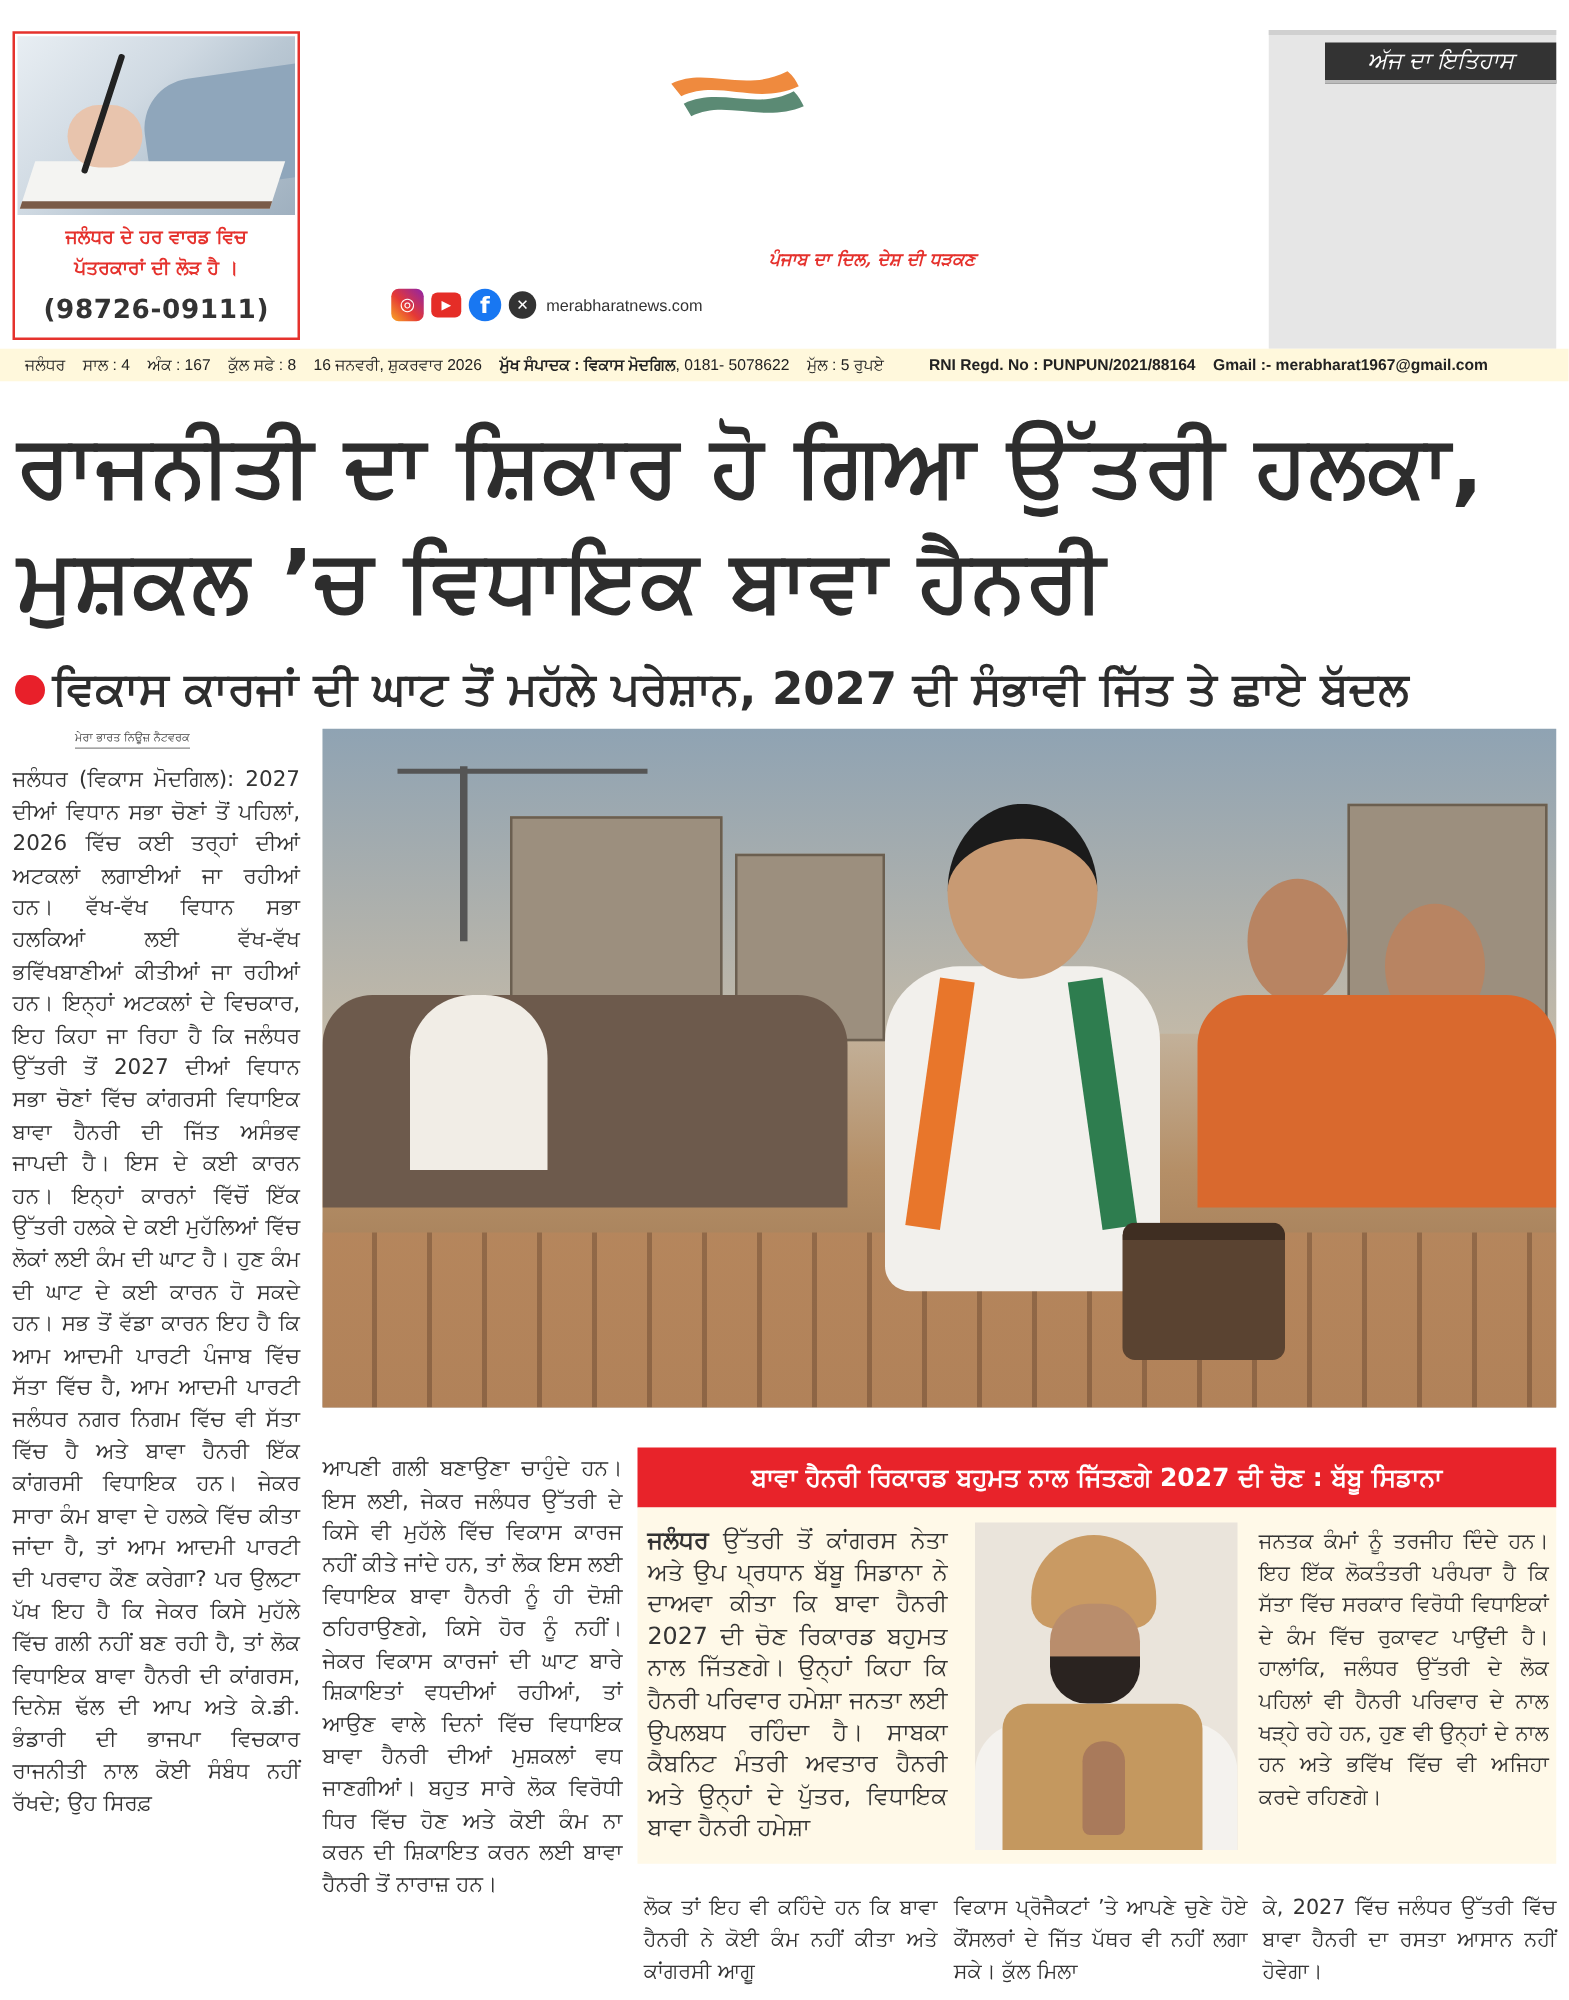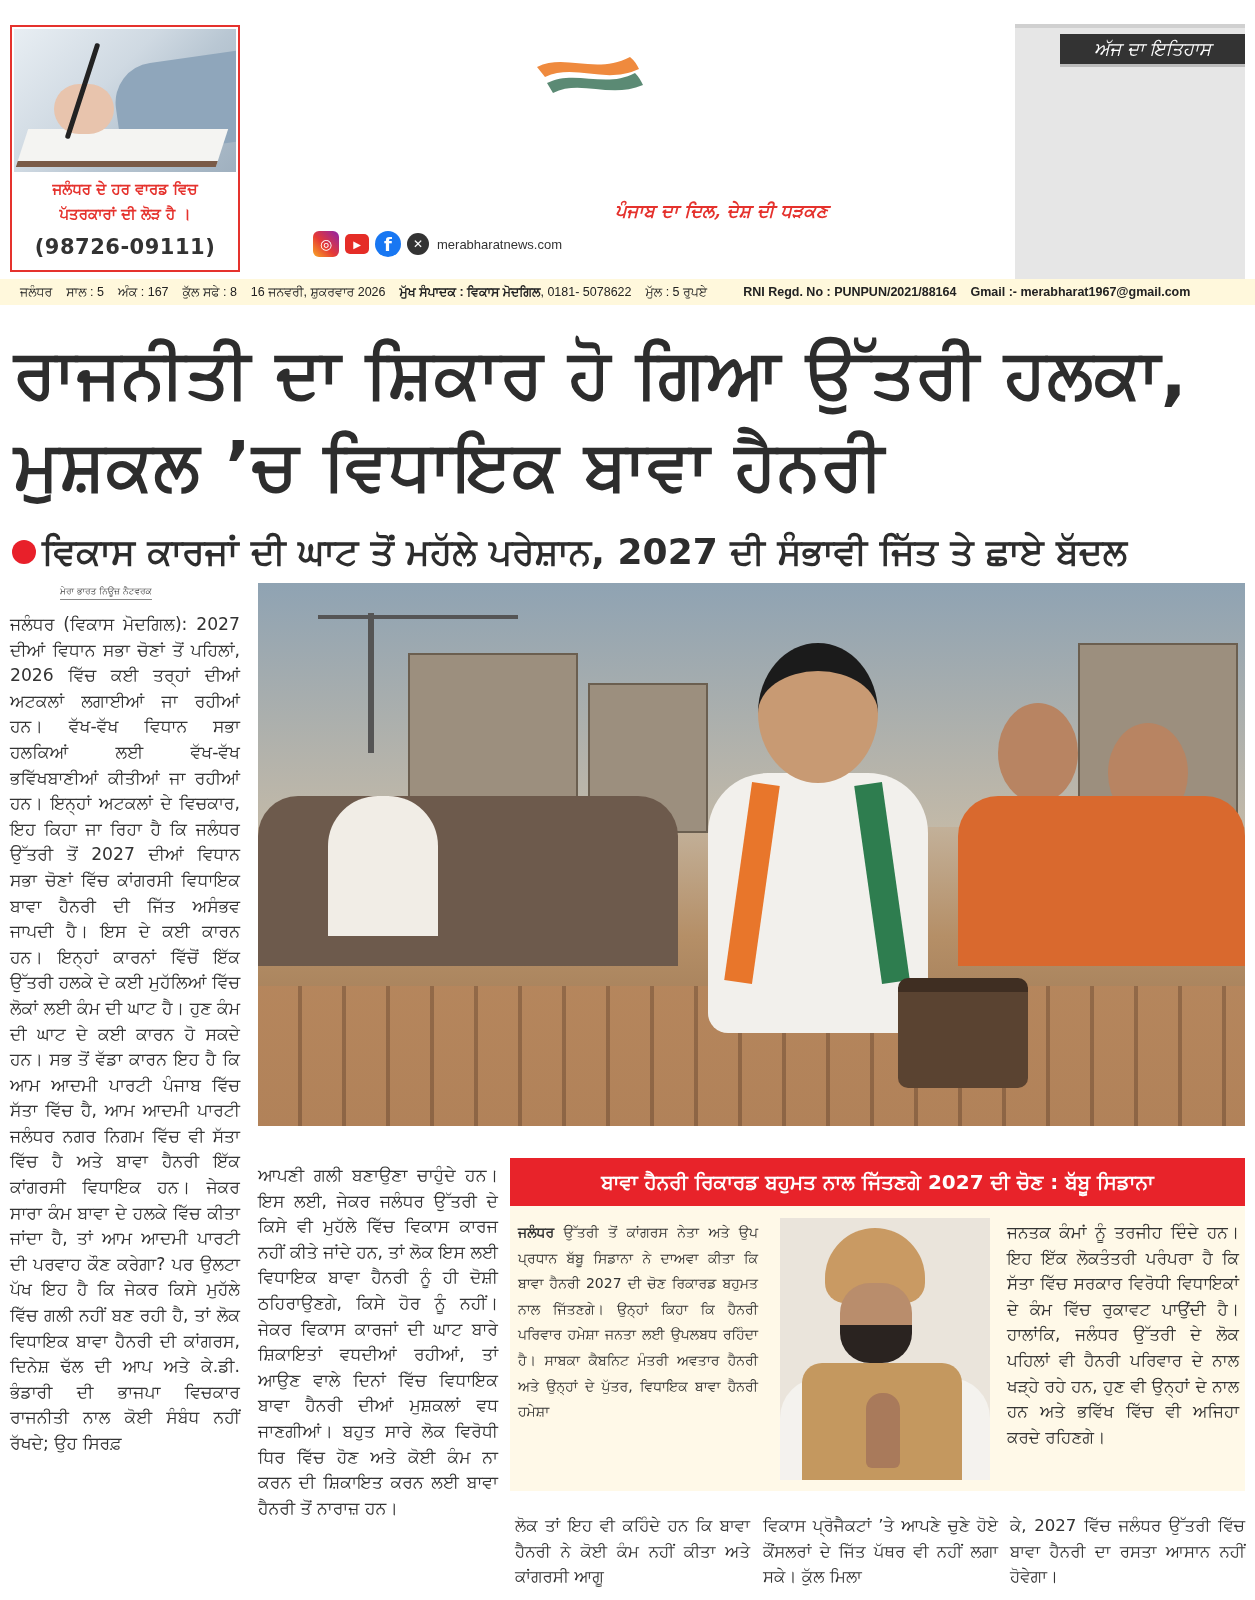--- a/index.html
+++ b/index.html
@@ -13,21 +13,21 @@
   .ad-photo .sleeve { position: absolute; right: -10px; top: 30px; width: 130px; height: 90px; background: #8fa6bb; border-radius: 40px 0 0 30px; transform: rotate(-8deg); }
   .ad-photo .notebook { position: absolute; left: 8px; top: 100px; width: 200px; height: 38px; background: #f4f4f2; transform: skewX(-18deg); border-bottom: 6px solid #7a5b48; }
   .ad-photo .hand { position: absolute; left: 40px; top: 55px; width: 60px; height: 50px; background: #e8c4ad; border-radius: 25px; }
   .ad-photo .pen { position: absolute; left: 66px; top: 12px; width: 5px; height: 100px; background: #222; transform: rotate(18deg); border-radius: 2px; }
   .ad-text { position: absolute; left: 0; right: 0; top: 150px; text-align: center; color: #e5322d; font-weight: bold; font-size: 15px; line-height: 25px; }
   .ad-phone { position: absolute; left: 0; right: 0; top: 208px; text-align: center; color: #333; font-weight: bold; font-size: 21px; letter-spacing: 0.5px; }
 
   .logo-wrap { position: absolute; left: 295px; top: 55px; width: 700px; height: 135px; }
   .flag { position: absolute; left: 240px; top: 0; width: 110px; height: 40px; }
   .logo-text { position: absolute; left: 5px; top: 22px; font-family: "DejaVu Sans", sans-serif; font-weight: bold; font-size: 96px; line-height: 110px; color: #ec1c24; letter-spacing: 4px; }
-  .tagline { position: absolute; left: 615px; top: 200px; font-family: "DejaVu Serif", serif; font-style: italic; font-weight: bold; font-size: 18px; color: #e5322d; }
+  .tagline { position: absolute; left: 615px; top: 200px; font-family: "DejaVu Serif", serif; font-style: italic; font-weight: bold; font-size: 14px; color: #e5322d; }
   .social { position: absolute; left: 313px; top: 231px; display: flex; align-items: center; gap: 6px; }
   .soc { width: 26px; height: 26px; border-radius: 6px; display: flex; align-items: center; justify-content: center; color: #fff; font-weight: bold; font-size: 14px; }
   .soc.ig { background: linear-gradient(45deg, #f9a825, #e53935 45%, #8e24aa); }
   .soc.yt { background: #e52d27; width: 24px; height: 20px; border-radius: 5px; font-size: 10px; }
   .soc.fb { background: #1877f2; border-radius: 50%; font-size: 18px; }
   .soc.x { background: #333; border-radius: 50%; font-size: 12px; width: 22px; height: 22px; }
   .site { font-family: "Liberation Sans", sans-serif; font-size: 13px; color: #333; margin-left: 2px; }
 
   .history { position: absolute; left: 1015px; top: 24px; width: 230px; height: 255px; background: #e6e6e6; border-top: 4px solid #d0d0d0; }
   .history-title { margin-top: 6px; background: #333; color: #fff; text-align: center; font-family: "DejaVu Serif", serif; font-style: italic; font-size: 18px; line-height: 30px; border-bottom: 3px solid #bbb; margin-left: 45px; }
@@ -61,21 +61,21 @@
   .mp-man .head { position: absolute; left: 60px; top: 0; width: 120px; height: 140px; background: #c89a73; border-radius: 50%; border-top: 28px solid #1b1b1b; }
   .mp-man .body { position: absolute; left: 10px; top: 130px; width: 220px; height: 260px; background: #f2f0ec; border-radius: 60px 60px 20px 20px; }
   .mp-man .scarf-o { position: absolute; left: 40px; top: 140px; width: 28px; height: 200px; background: #e8762b; transform: rotate(8deg); }
   .mp-man .scarf-g { position: absolute; left: 170px; top: 140px; width: 28px; height: 200px; background: #2e7d4f; transform: rotate(-8deg); }
   .mp-bag { position: absolute; left: 640px; top: 395px; width: 130px; height: 110px; background: #5a4331; border-radius: 10px; border-top: 14px solid #3f2e22; }
   .mp-bricks { position: absolute; left: 0; bottom: 0; width: 100%; height: 140px; background: repeating-linear-gradient(90deg, #b7865c 0 40px, #8d6444 40px 44px); opacity: .85; }
   .mp-smile { position: absolute; top: 120px; width: 80px; height: 100px; border-radius: 50%; background: #b88462; }
 
   .side-banner { position: absolute; left: 510px; top: 1158px; width: 735px; height: 48px; background: #e8232a; color: #fff; font-weight: bold; font-size: 20px; line-height: 48px; text-align: center; white-space: nowrap; }
   .side-area { position: absolute; left: 510px; top: 1206px; width: 735px; height: 285px; background: #fff9e8; }
-  .col3 { left: 518px; top: 1220px; width: 240px; font-size: 14px; line-height: 25.6px; }
+  .col3 { left: 518px; top: 1220px; width: 240px; font-size: 19px; line-height: 25.6px; }
   .col3 .lead { font-weight: bold; }
   .col4 { left: 1007px; top: 1220px; width: 232px; font-size: 16.8px; line-height: 25.6px; }
   .portrait { position: absolute; left: 780px; top: 1218px; width: 210px; height: 262px; background: #eae4db; overflow: hidden; }
   .portrait .turban { position: absolute; left: 45px; top: 10px; width: 100px; height: 75px; background: #c99a63; border-radius: 50px 50px 20px 20px; }
   .portrait .face { position: absolute; left: 60px; top: 65px; width: 72px; height: 80px; background: #b98d6c; border-radius: 30px; border-bottom: 38px solid #2a2320; }
   .portrait .jacket { position: absolute; left: 22px; top: 145px; width: 160px; height: 130px; background: #c4985f; border-radius: 20px 20px 0 0; }
   .portrait .shirt { position: absolute; left: 0; top: 160px; width: 210px; height: 110px; background: #f4f2ee; z-index: 0; border-radius: 40px 40px 0 0; }
   .portrait .hands { position: absolute; left: 86px; top: 175px; width: 34px; height: 75px; background: #a97a5b; border-radius: 16px 16px 6px 6px; z-index: 2; }
 
   .bottom-col { position: absolute; top: 1513px; font-size: 16.6px; line-height: 25.6px; color: #333; width: 235px; text-align: justify; text-align-last: left; }
@@ -116,21 +116,21 @@
   <div class="soc x">✕</div>
   <span class="site">merabharatnews.com</span>
 </div>
 
 <div class="history">
   <div class="history-title">ਅੱਜ ਦਾ ਇਤਿਹਾਸ</div>
 </div>
 
 <div class="infobar">
   <span>ਜਲੰਧਰ</span>
-  <span>ਸਾਲ : 5</span>
+  <span>ਸਾਲ : 4</span>
   <span>ਅੰਕ : 167</span>
   <span>ਕੁੱਲ ਸਫੇ : 8</span>
   <span>16 ਜਨਵਰੀ, ਸ਼ੁਕਰਵਾਰ 2026</span>
   <span class="bold" style="margin-right:0">ਮੁੱਖ ਸੰਪਾਦਕ : ਵਿਕਾਸ ਮੋਦਗਿਲ</span>
   <span>, 0181- 5078622</span>
   <span>ਮੁੱਲ : 5 ਰੁਪਏ</span>
   <span class="bold gap">RNI Regd. No : PUNPUN/2021/88164</span>
   <span class="bold">Gmail :- merabharat1967@gmail.com</span>
 </div>
 

